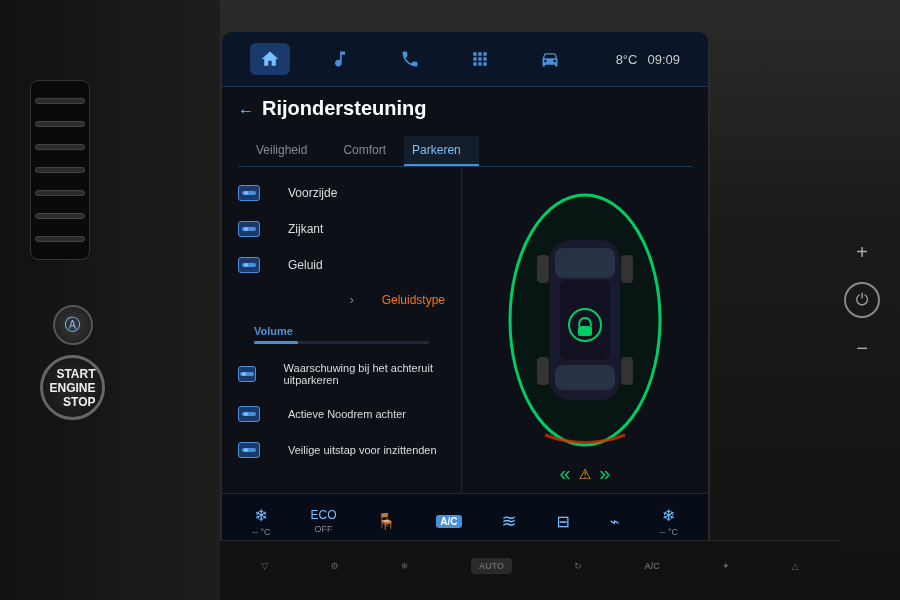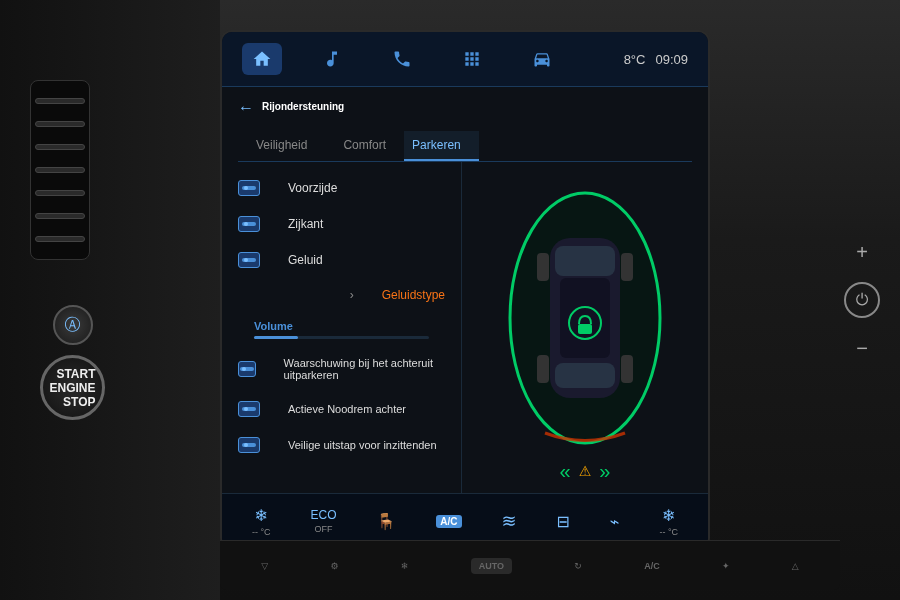--- a/index.html
+++ b/index.html
@@ -109,21 +109,21 @@
       overflow: hidden;
       border: 2px solid #2a2a2a;
     }
 
     
     .top-nav {
       background: #0a1628;
       height: 55px;
       display: flex;
       align-items: center;
-      padding: 0 20px;
+      padding: 0 28px;
       gap: 30px;
       border-bottom: 1px solid #1a3a5c;
     }
 
     .nav-icon {
       color: #4a90d9;
       font-size: 18px;
       cursor: pointer;
       padding: 6px 10px;
       border-radius: 6px;
@@ -168,21 +168,21 @@
       margin-bottom: 8px;
     }
 
     .back-arrow {
       color: #7abfff;
       font-size: 16px;
     }
 
     .page-title {
       color: #ffffff;
-      font-size: 10px;
+      font-size: 20px;
       font-weight: 600;
     }
 
     .tab-bar {
       display: flex;
       gap: 0;
       margin-top: 8px;
       border-bottom: 1px solid #1a3a5c;
     }
 

